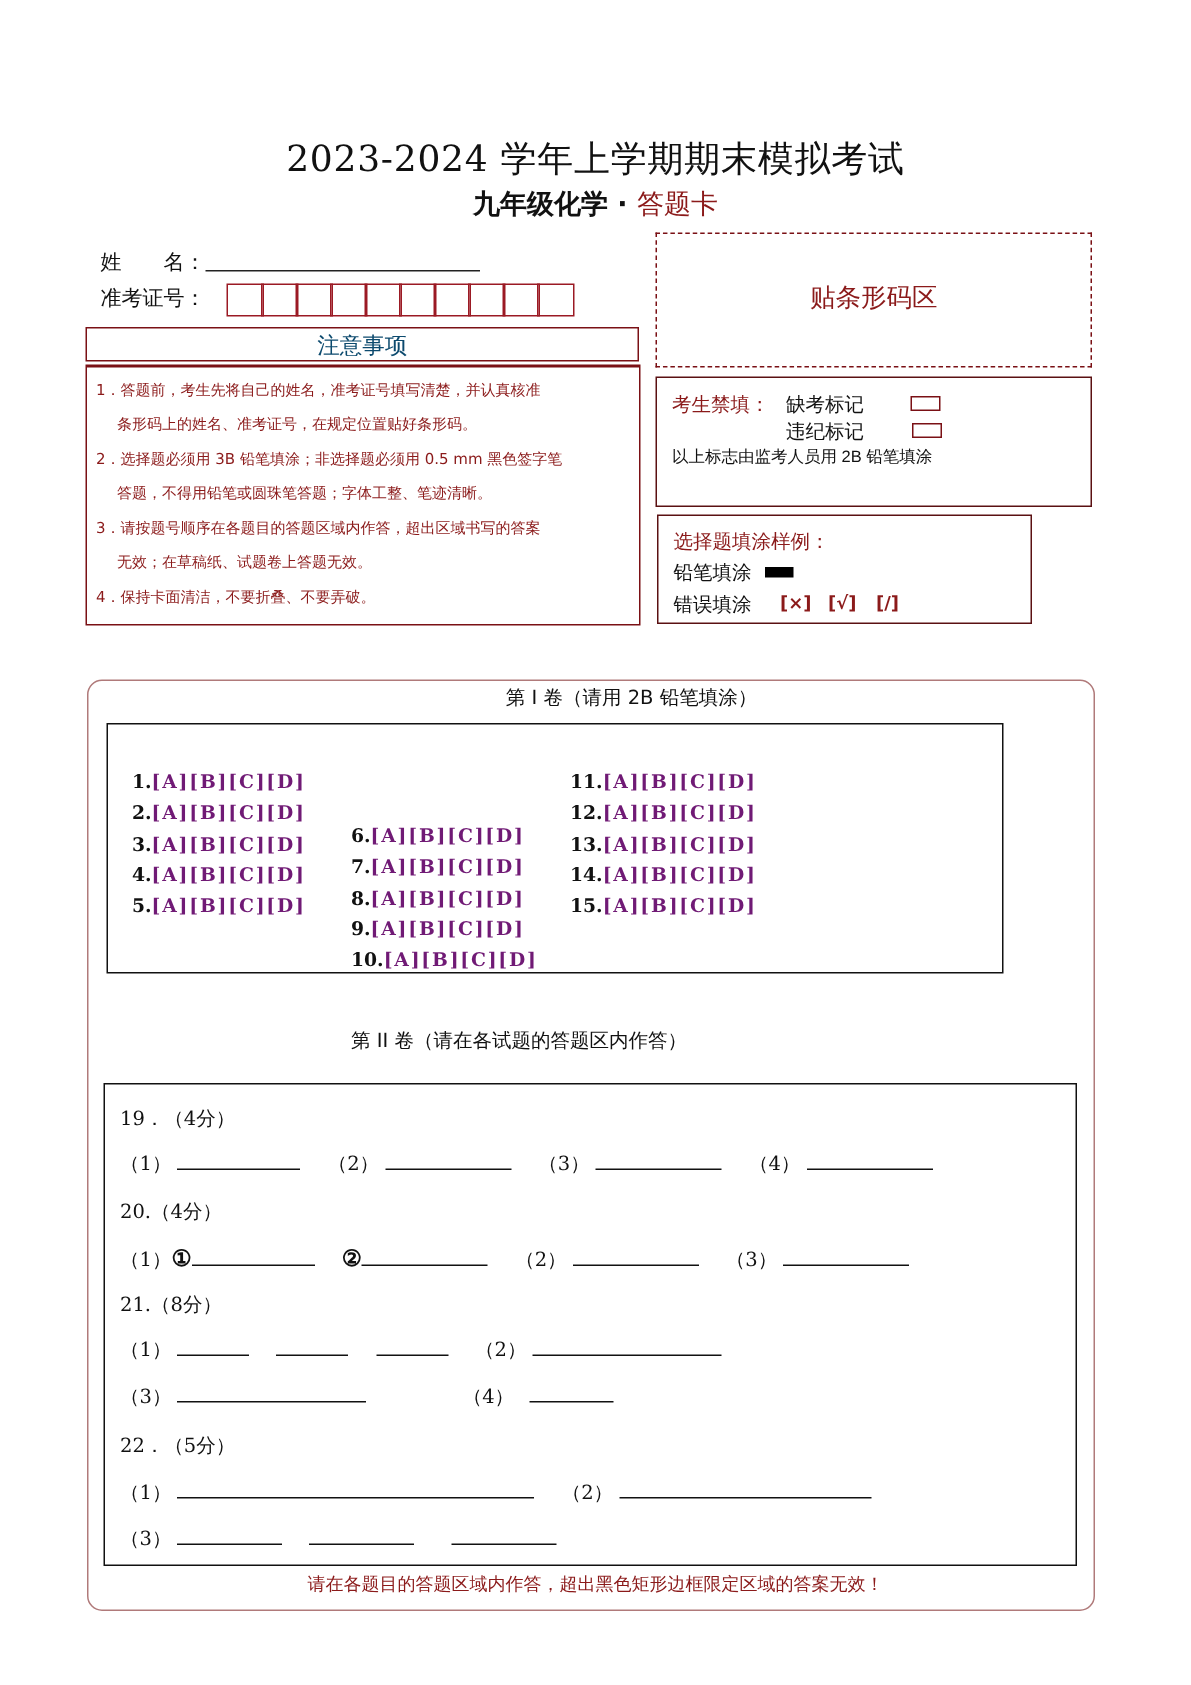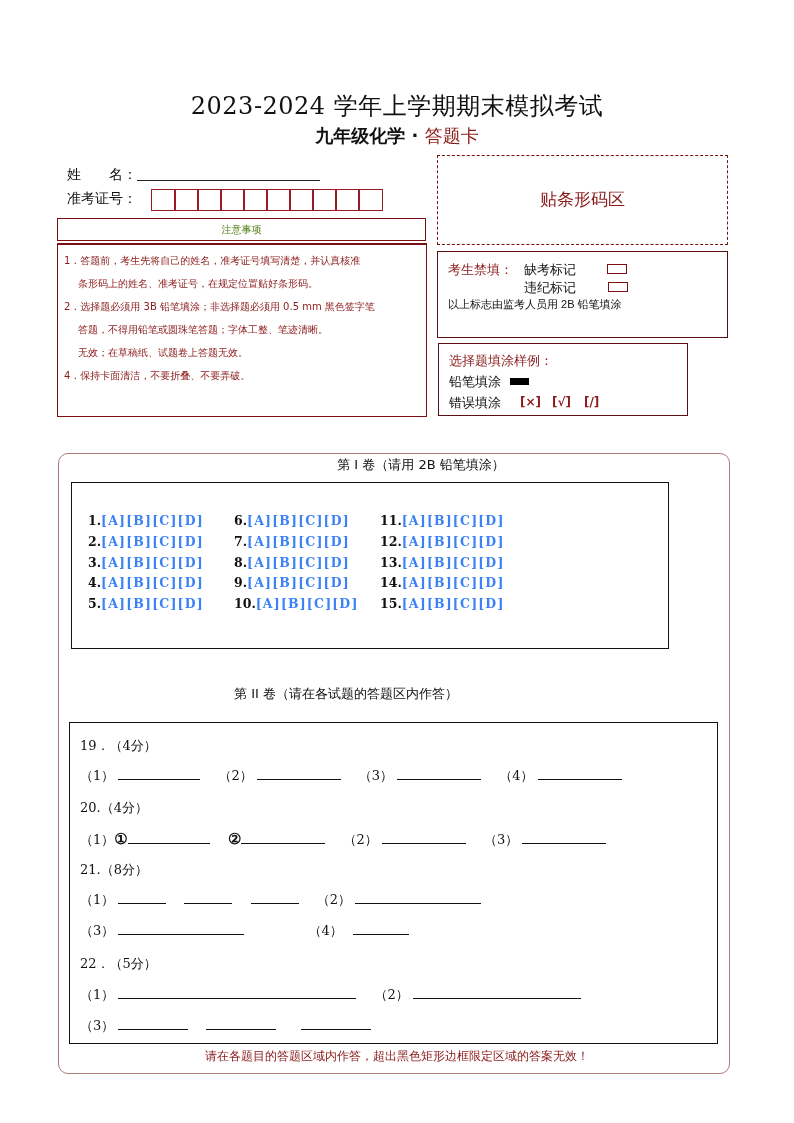--- a/index.html
+++ b/index.html
@@ -7,37 +7,37 @@
          font-family:"DejaVu Serif","Liberation Serif",serif; color:#111; }
   .abs { position:absolute; }
   .title { left:0; width:794px; top:90px; text-align:center; font-size:24px; letter-spacing:0.5px; }
   .subtitle { left:0; width:794px; top:124px; text-align:center; font-size:18px; font-weight:bold; font-family:"DejaVu Sans",sans-serif; }
   .subtitle .red { color:#8b1a1a; font-weight:normal; }
   .lbl { font-family:"DejaVu Sans",sans-serif; font-size:14px; }
   .name-line { left:137px; top:180px; width:183px; border-bottom:1px solid #222; height:0; }
   .idboxes { left:151px; top:189px; height:22px; display:flex; }
   .idbox { width:24.5px; height:22px; border:1.5px solid #9b1a24; box-sizing:border-box; margin-right:-1.5px; }
   .notice-head { left:57px; top:218px; width:369px; height:23px; border:1px solid #7a1015; box-sizing:border-box;
-                 text-align:center; line-height:22px; font-size:10px; color:#4d7c0f; font-family:"DejaVu Sans",sans-serif; }
+                 text-align:center; line-height:22px; font-size:15px; color:#0c4a6e; font-family:"DejaVu Sans",sans-serif; }
   .notice-body { left:57px; top:243px; width:370px; height:174px; border:1px solid #7a1015; border-top:2px solid #7a1015; box-sizing:border-box;
                  padding:4px 18px 0 6px; font-size:10px; color:#8b1a1a; font-family:"DejaVu Sans",sans-serif; line-height:23px; }
   .notice-body .indent { padding-left:14px; }
   .barcode { left:437px; top:155px; width:291px; height:90px; border:1px dashed #7a1015; box-sizing:border-box;
              text-align:center; line-height:86px; font-size:17px; color:#8b1a1a; }
   .forbid { left:437px; top:251px; width:291px; height:87px; border:1px solid #5a1012; box-sizing:border-box;
             font-family:"DejaVu Sans",sans-serif; font-size:13px; }
   .mini-box { display:inline-block; width:18px; height:8px; border:1px solid #7a1015; vertical-align:middle; }
   .sample { left:438px; top:343px; width:250px; height:73px; border:1px solid #5a1012; box-sizing:border-box;
             font-family:"DejaVu Sans",sans-serif; font-size:13px; }
   .outer { left:58px; top:453px; width:672px; height:621px; border:1px solid #b07a7a; border-radius:10px; box-sizing:border-box; }
   .sec1-title { left:0; width:794px; top:456px; text-align:center; font-size:13px; font-family:"DejaVu Sans",sans-serif;margin-left:24px; }
   .mcq-box { left:71px; top:482px; width:598px; height:167px; border:1px solid #111; box-sizing:border-box; }
   .mcq-col { position:absolute; top:30px; }
   .mcq-row { height:20.8px; font-weight:bold; font-size:12.5px; white-space:nowrap; }
-  .mcq-row .opt { color:#3b82f6; letter-spacing:1.2px; }
+  .mcq-row .opt { color:#701a75; letter-spacing:1.2px; }
   .sec2-title { left:0; width:692px; top:685px; text-align:center; font-size:13px; font-family:"DejaVu Sans",sans-serif; }
   .ans-box { left:69px; top:722px; width:649px; height:322px; border:1px solid #111; box-sizing:border-box;text-align:right; }
   .q { position:absolute; font-size:13px; white-space:nowrap; }
   .blank { display:inline-block; border-bottom:1px solid #111; height:12px; vertical-align:baseline; }
   .footer-note { left:0; width:794px; top:1048px; text-align:center; font-size:12px; color:#8b1a1a; font-family:"DejaVu Sans",sans-serif; }
 </style>
 </head>
 <body>
 
 <div class="abs title">2023-2024 学年上学期期末模拟考试</div>
@@ -60,20 +60,21 @@
   <div class="idbox"></div>
   <div class="idbox"></div>
 </div>
 
 <div class="abs notice-head">注意事项</div>
 <div class="abs notice-body">
   <div>1．答题前，考生先将自己的姓名，准考证号填写清楚，并认真核准</div>
   <div class="indent">条形码上的姓名、准考证号，在规定位置贴好条形码。</div>
   <div>2．选择题必须用 3B 铅笔填涂；非选择题必须用 0.5 mm 黑色签字笔</div>
   <div class="indent">答题，不得用铅笔或圆珠笔答题；字体工整、笔迹清晰。</div>
+  <div>3．请按题号顺序在各题目的答题区域内作答，超出区域书写的答案</div>
   <div class="indent">无效；在草稿纸、试题卷上答题无效。</div>
   <div>4．保持卡面清洁，不要折叠、不要弄破。</div>
 </div>
 
 <div class="abs barcode">贴条形码区</div>
 
 <div class="abs forbid">
   <div class="abs" style="left:10px;top:9px;color:#8b1a1a;">考生禁填：</div>
   <div class="abs" style="left:86px;top:9px;">缺考标记</div>
   <span class="abs mini-box" style="left:169px;top:12px;"></span>
@@ -96,21 +97,21 @@
 
 <div class="abs sec1-title">第 I 卷（请用 2B 铅笔填涂）</div>
 <div class="abs mcq-box">
   <div class="mcq-col" style="left:16px;">
     <div class="mcq-row"><span>1.</span><span class="opt">[A][B][C][D]</span></div>
     <div class="mcq-row"><span>2.</span><span class="opt">[A][B][C][D]</span></div>
     <div class="mcq-row"><span>3.</span><span class="opt">[A][B][C][D]</span></div>
     <div class="mcq-row"><span>4.</span><span class="opt">[A][B][C][D]</span></div>
     <div class="mcq-row"><span>5.</span><span class="opt">[A][B][C][D]</span></div>
   </div>
-  <div class="mcq-col" style="left:162px;">
+  <div class="mcq-col" style="left:162px;margin-top:36px;">
     <div class="mcq-row"><span>6.</span><span class="opt">[A][B][C][D]</span></div>
     <div class="mcq-row"><span>7.</span><span class="opt">[A][B][C][D]</span></div>
     <div class="mcq-row"><span>8.</span><span class="opt">[A][B][C][D]</span></div>
     <div class="mcq-row"><span>9.</span><span class="opt">[A][B][C][D]</span></div>
     <div class="mcq-row"><span>10.</span><span class="opt">[A][B][C][D]</span></div>
   </div>
   <div class="mcq-col" style="left:308px;">
     <div class="mcq-row"><span>11.</span><span class="opt">[A][B][C][D]</span></div>
     <div class="mcq-row"><span>12.</span><span class="opt">[A][B][C][D]</span></div>
     <div class="mcq-row"><span>13.</span><span class="opt">[A][B][C][D]</span></div>

